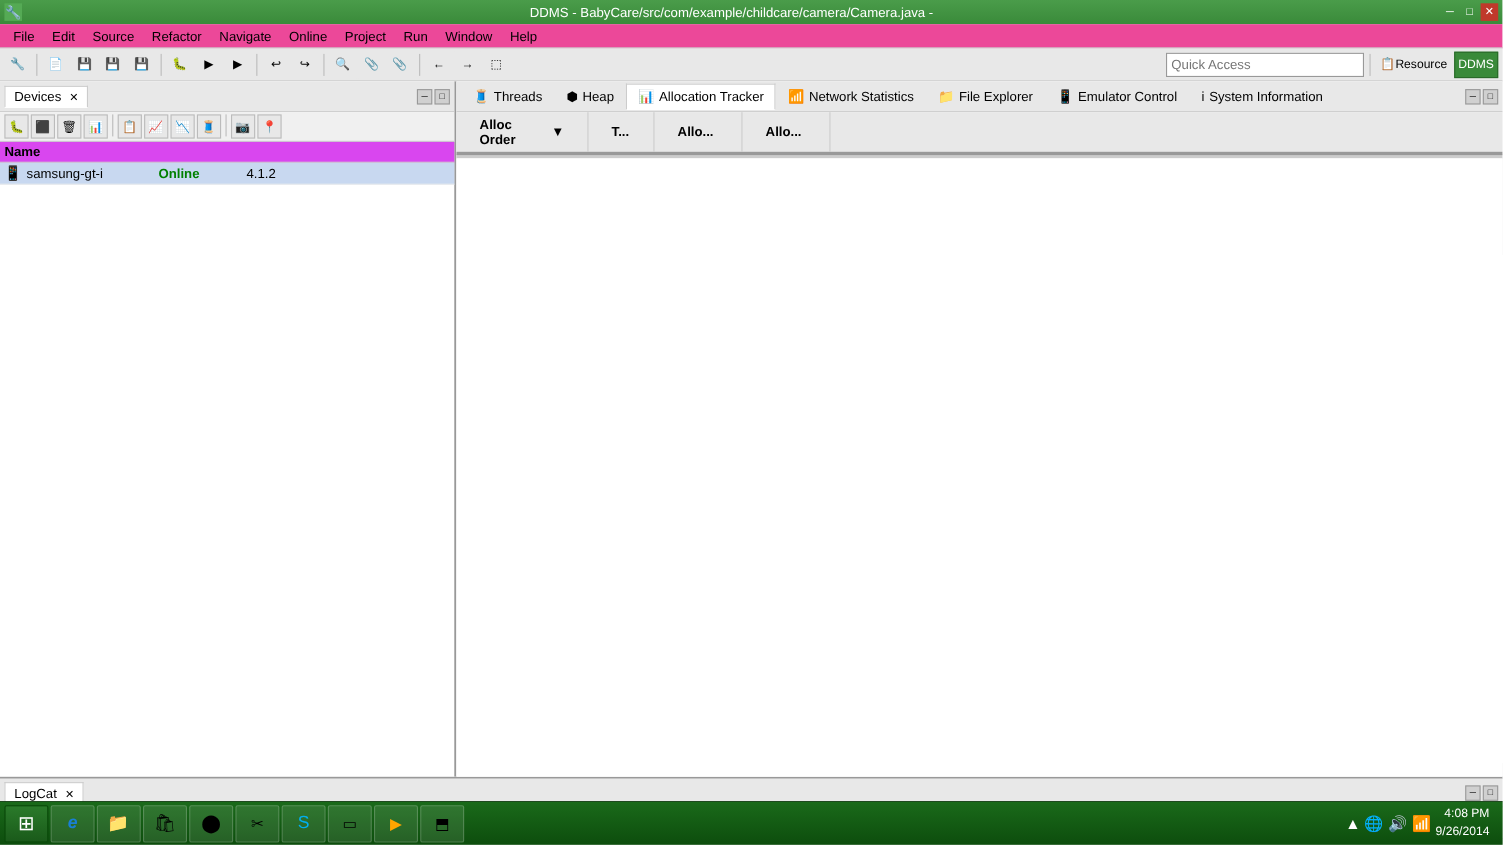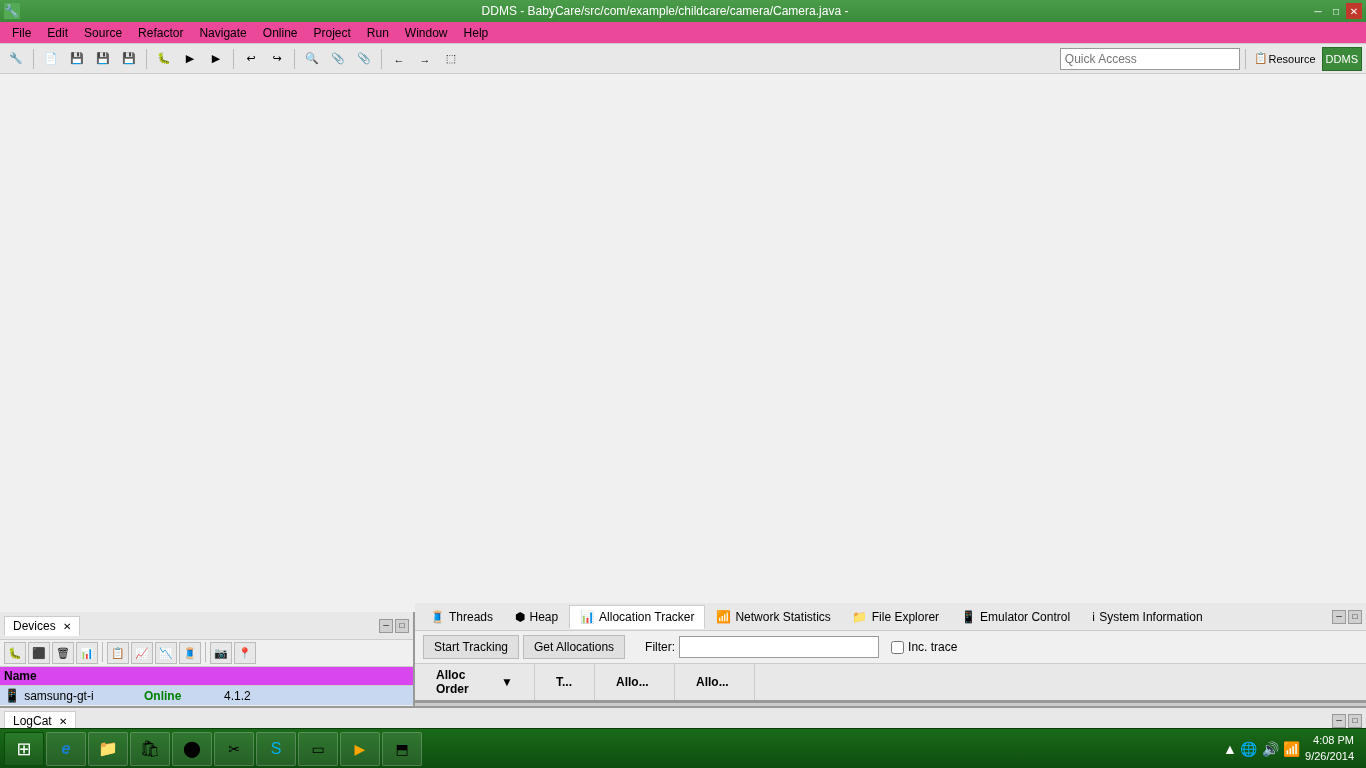--- a/index.html
+++ b/index.html
@@ -67,21 +67,20 @@
       border: 1px solid #999;
       padding: 0 4px;
       font-size: 12px;
       background: white;
     }
 
     
     .main-area {
       display: flex;
       height: calc(768px - 22px - 22px - 30px - 40px - 22px);
-      align-items: flex-end;
     }
 
     
     .devices-panel {
       width: 415px;
       border-right: 2px solid #999;
       display: flex;
       flex-direction: column;
       background: white;
     }
@@ -486,28 +485,20 @@
         <span>System Information</span>
       </div>
       <div class="panel-window-controls" style="margin-left:auto;">
         <button class="pw-btn">─</button>
         <button class="pw-btn">□</button>
       </div>
     </div>
 
     <div class="allocation-content">
 
-      <div class="allocation-toolbar">
-        <button class="alloc-btn">Start Tracking</button>
-        <button class="alloc-btn">Get Allocations</button>
-        <span class="filter-label">Filter:</span>
-        <input class="filter-input" type="text" style="">
-        <input type="checkbox" class="inc-trace-cb" style="">
-        <label class="inc-trace-label">Inc. trace</label>
-      </div>
 
       <div class="alloc-table-header">
         <div class="alloc-col-header" style="width:120px;">
           <span>Alloc Order</span>
           <span>▼</span>
         </div>
         <div class="alloc-col-header" style="width:60px;">
           <span>T...</span>
         </div>
         <div class="alloc-col-header" style="width:80px;">

